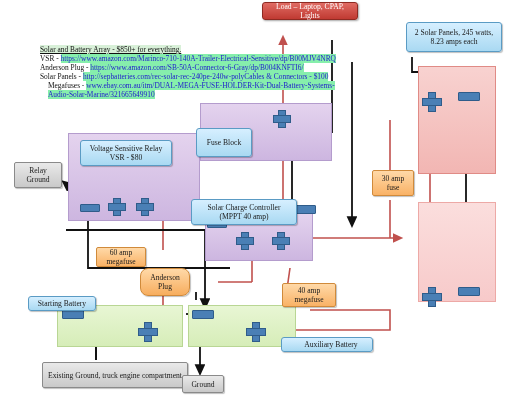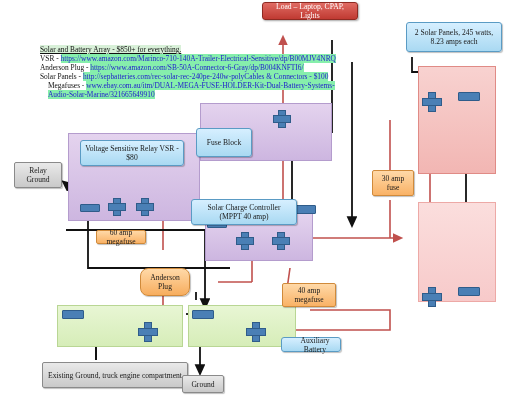--- a/index.html
+++ b/index.html
@@ -175,38 +175,39 @@
   </div>
   <div class="plus" style="left:422px;top:287px;width:18px;height:18px;">
     <i style="left:6px;top:0;width:6px;height:18px;"></i>
       <i style="left:0;top:6px;width:18px;height:6px;"></i>
   </div>
 
   <div class="box lbl-red" style="left:262px;top:2px;width:96px;height:18px;">Load – Laptop, CPAP, Lights</div>
 
   <div class="box lbl-blue" style="left:406px;top:22px;width:96px;height:30px;">2 Solar Panels, 245 watts, 8.23 amps each</div>
 
-  <div class="box lbl-blue" style="left:80px;top:140px;width:104px;height:26px;">Voltage Sensitive Relay VSR - $80</div>
+  <div class="box lbl-blue" style="left:80px;top:140px;width:92px;height:26px;">Voltage Sensitive Relay VSR - $80</div>
 
   <div class="box lbl-blue" style="left:196px;top:128px;width:56px;height:29px;">Fuse Block</div>
 
   <div class="box lbl-blue" style="left:191px;top:199px;width:106px;height:26px;">Solar Charge Controller (MPPT   40 amp)</div>
 
   <div class="box lbl-grey" style="left:14px;top:162px;width:48px;height:26px;">Relay Ground</div>
 
-  <div class="box lbl-orange" style="left:96px;top:230px;width:50px;height:14px;">60 amp megafuse</div>
+  <div class="box lbl-orange" style="left:96px;top:247px;width:50px;height:20px;">60 amp megafuse</div>
 
   <div class="box lbl-orange" style="left:282px;top:283px;width:54px;height:24px;">40 amp megafuse</div>
 
   <div class="box lbl-orange" style="left:372px;top:170px;width:42px;height:26px;">30 amp fuse</div>
 
   <div class="box lbl-orange-round" style="left:140px;top:268px;width:50px;height:28px;">Anderson Plug</div>
 
-
-  <div class="box lbl-blue" style="left:281px;top:337px;width:60px;height:15px;padding-left:12px;">Auxiliary Battery</div>
+  <div class="box lbl-blue" style="left:28px;top:296px;width:68px;height:15px;">Starting Battery</div>
+
+  <div class="box lbl-blue" style="left:281px;top:337px;width:92px;height:15px;padding-left:12px;">Auxiliary Battery</div>
 
   <div class="box lbl-grey" style="left:42px;top:362px;width:146px;height:26px;">Existing Ground, truck engine compartment</div>
 
   <div class="box lbl-grey" style="left:182px;top:375px;width:42px;height:18px;">Ground</div>
 
   <div class="notes">
     <div class="ln"><span class="hl">Solar and Battery Array - $850+ for everything.</span></div>
     <div class="ln">
       <span class="plain">VSR - </span><span class="u-blue">https://www.amazon.com/Marinco-710-140A-Trailer-Electrical-Sensitive/dp/B00MJV4NRQ</span>
     </div>

